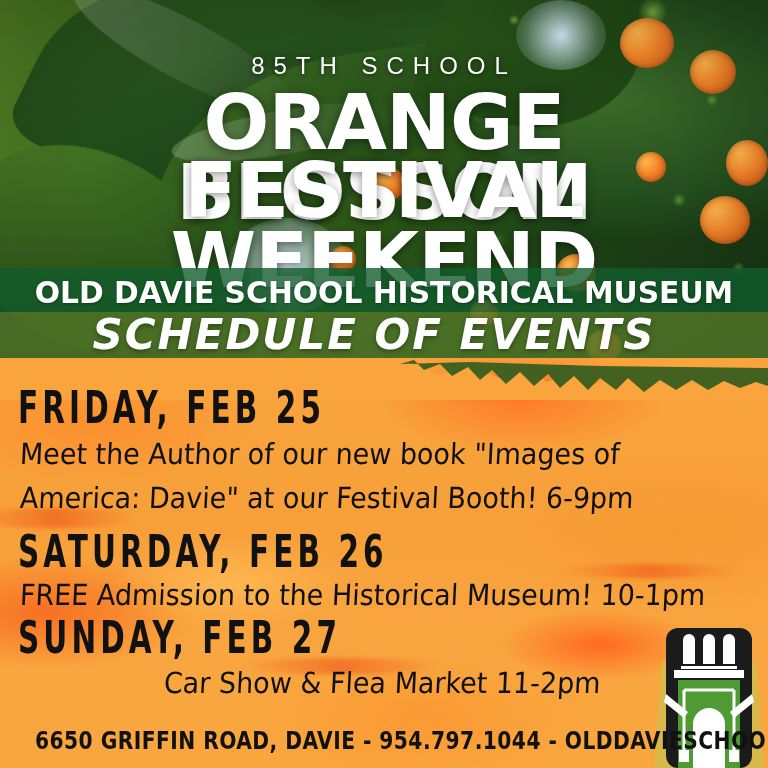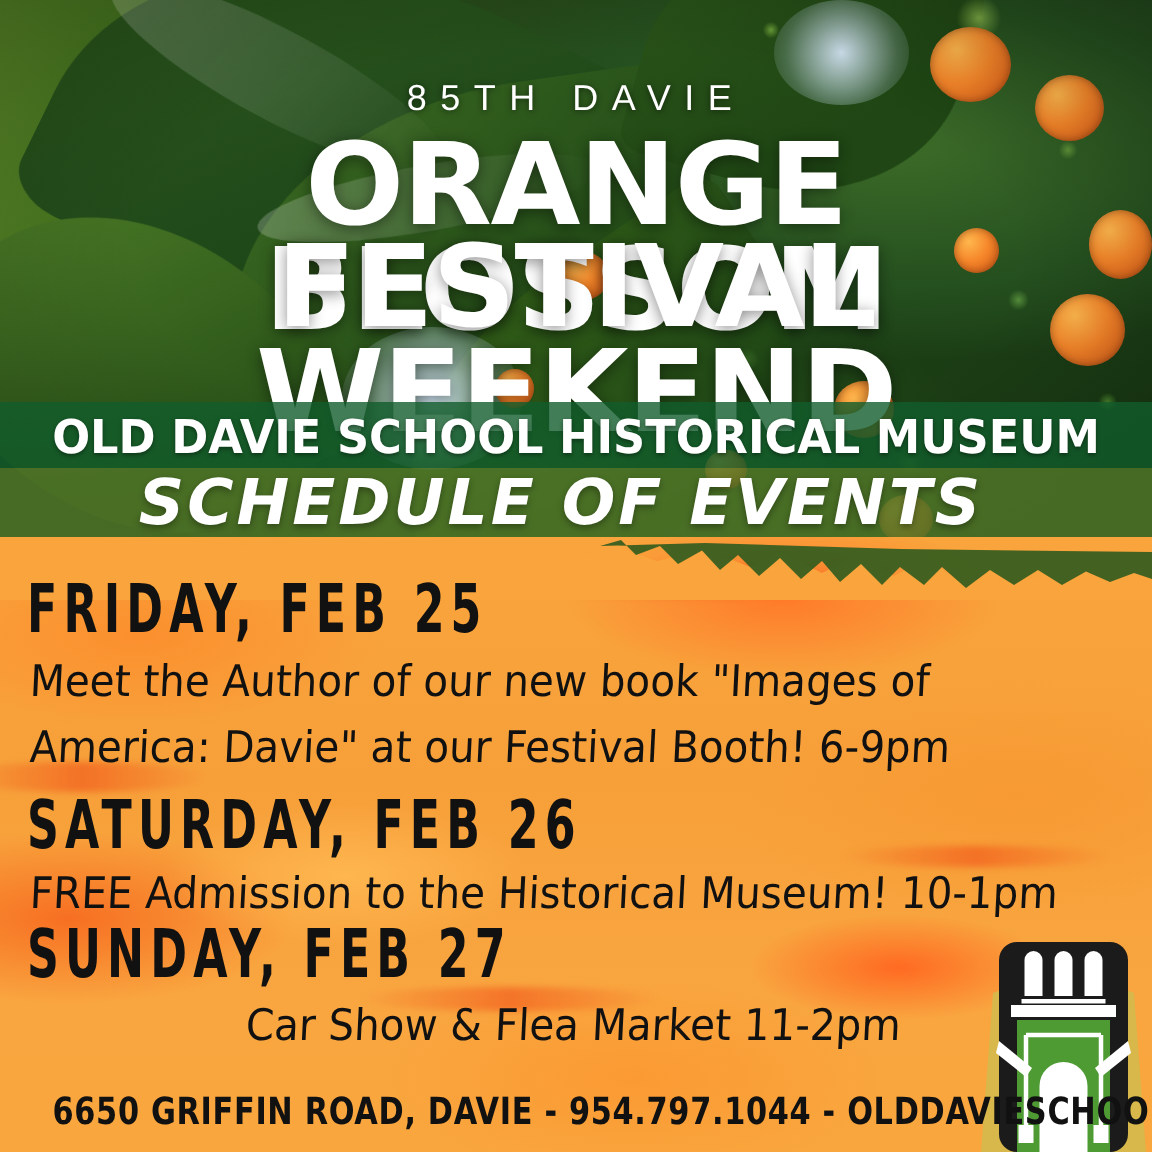--- a/index.html
+++ b/index.html
@@ -248,21 +248,21 @@
     <div class="orangefruit" style="left:556px;top:254px;width:40px;height:38px;"></div>
     <div class="orangefruit" style="left:636px;top:152px;width:30px;height:30px;"></div>
     <div class="orangefruit" style="left:372px;top:168px;width:34px;height:32px;"></div>
     <div class="orangefruit" style="left:330px;top:246px;width:26px;height:26px;"></div>
     <div class="orangefruit" style="left:586px;top:330px;width:36px;height:32px;"></div>
     <div class="orangefruit" style="left:470px;top:300px;width:28px;height:26px;"></div>
 
     <div class="vign"></div>
   </div>
 
-  <div class="annual">85TH DAVIE</div>
+  <div class="annual">85TH SCHOOL</div>
   <div class="title1">ORANGE BLOSSOM</div>
   <div class="title2">FESTIVAL WEEKEND</div>
 
   <div class="band-top"></div>
   <div class="band-bot"></div>
   <div class="museum">OLD DAVIE SCHOOL HISTORICAL MUSEUM</div>
   <div class="schedule">SCHEDULE OF EVENTS</div>
 
   <div class="body-bg">
     <div class="streak" style="left:330px;top:18px;width:260px;height:22px;"></div>

